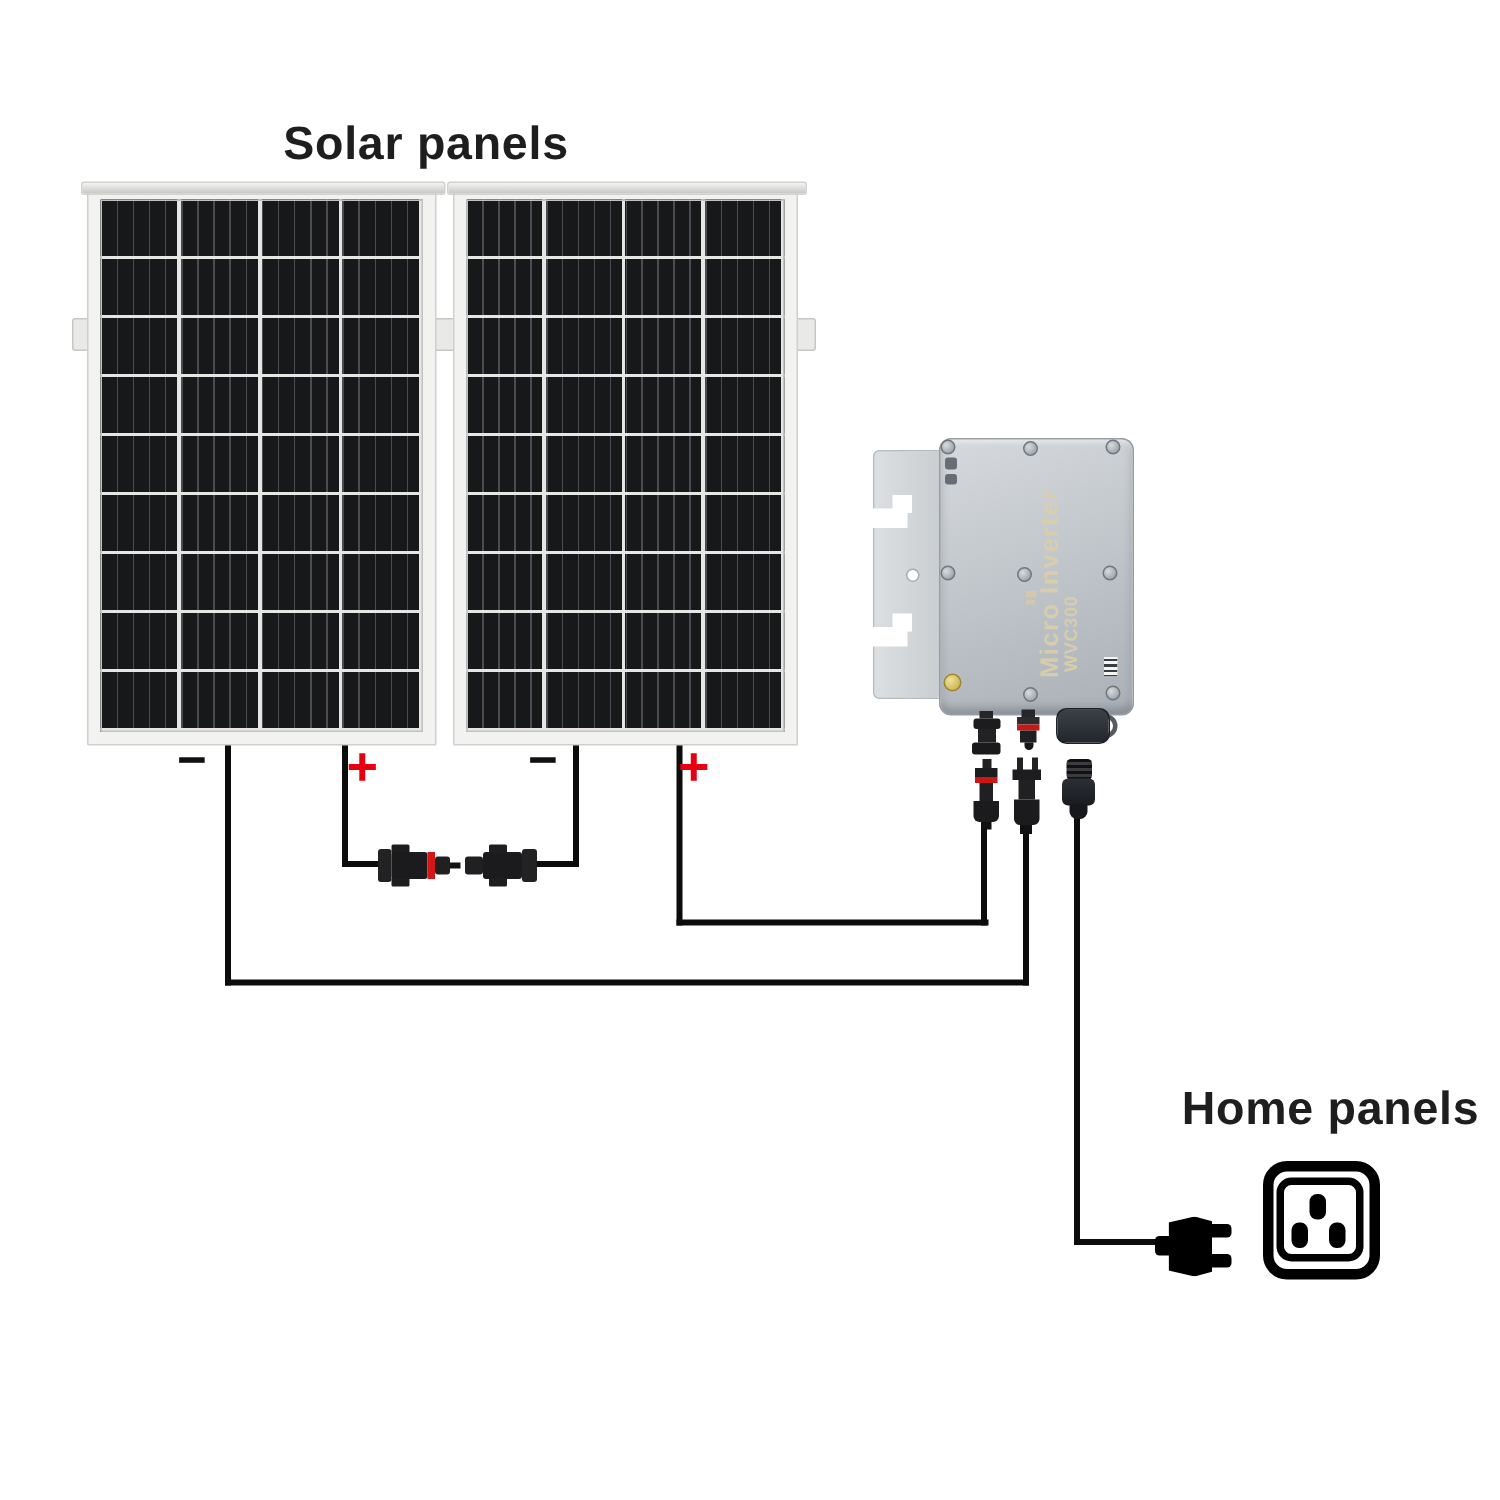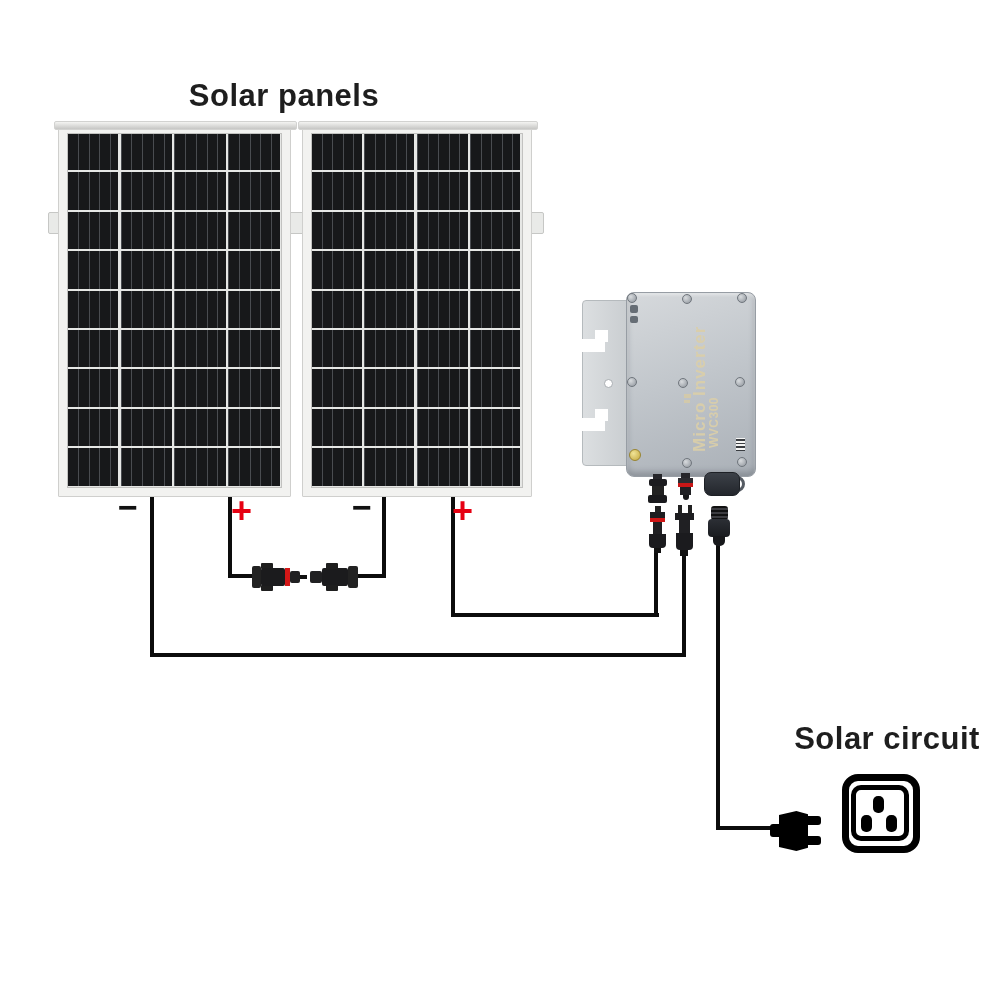--- a/index.html
+++ b/index.html
@@ -100,21 +100,21 @@
   }
   .plug-boot{position:absolute;left:770px;top:824px;width:11px;height:13px;background:#000;border-radius:3px 0 0 3px;z-index:2;}
   .prong{position:absolute;width:15px;height:9px;background:#000;border-radius:0 3px 3px 0;z-index:2;}
 </style>
 </head>
 <body>
 
 <div id="canvas">
 
   <div class="caption" style="left:284px;top:78px;">Solar panels</div>
-  <div class="caption" style="left:887px;top:721px;">Solar circuit</div>
+  <div class="caption" style="left:887px;top:721px;">Home panels</div>
 
   <div class="tab" style="left:48px;top:212px;width:12px;height:20px;"></div>
   <div class="tab" style="left:284px;top:212px;width:24px;height:20px;"></div>
   <div class="tab" style="left:530px;top:212px;width:12px;height:20px;"></div>
   <div class="rail" style="left:54px;top:121px;width:241px;"></div>
   <div class="rail" style="left:298px;top:121px;width:238px;"></div>
 
   <div class="panel p1" style="left:58px;top:125px;width:233px;height:372px;">
     <div class="cells"></div>
   </div>

